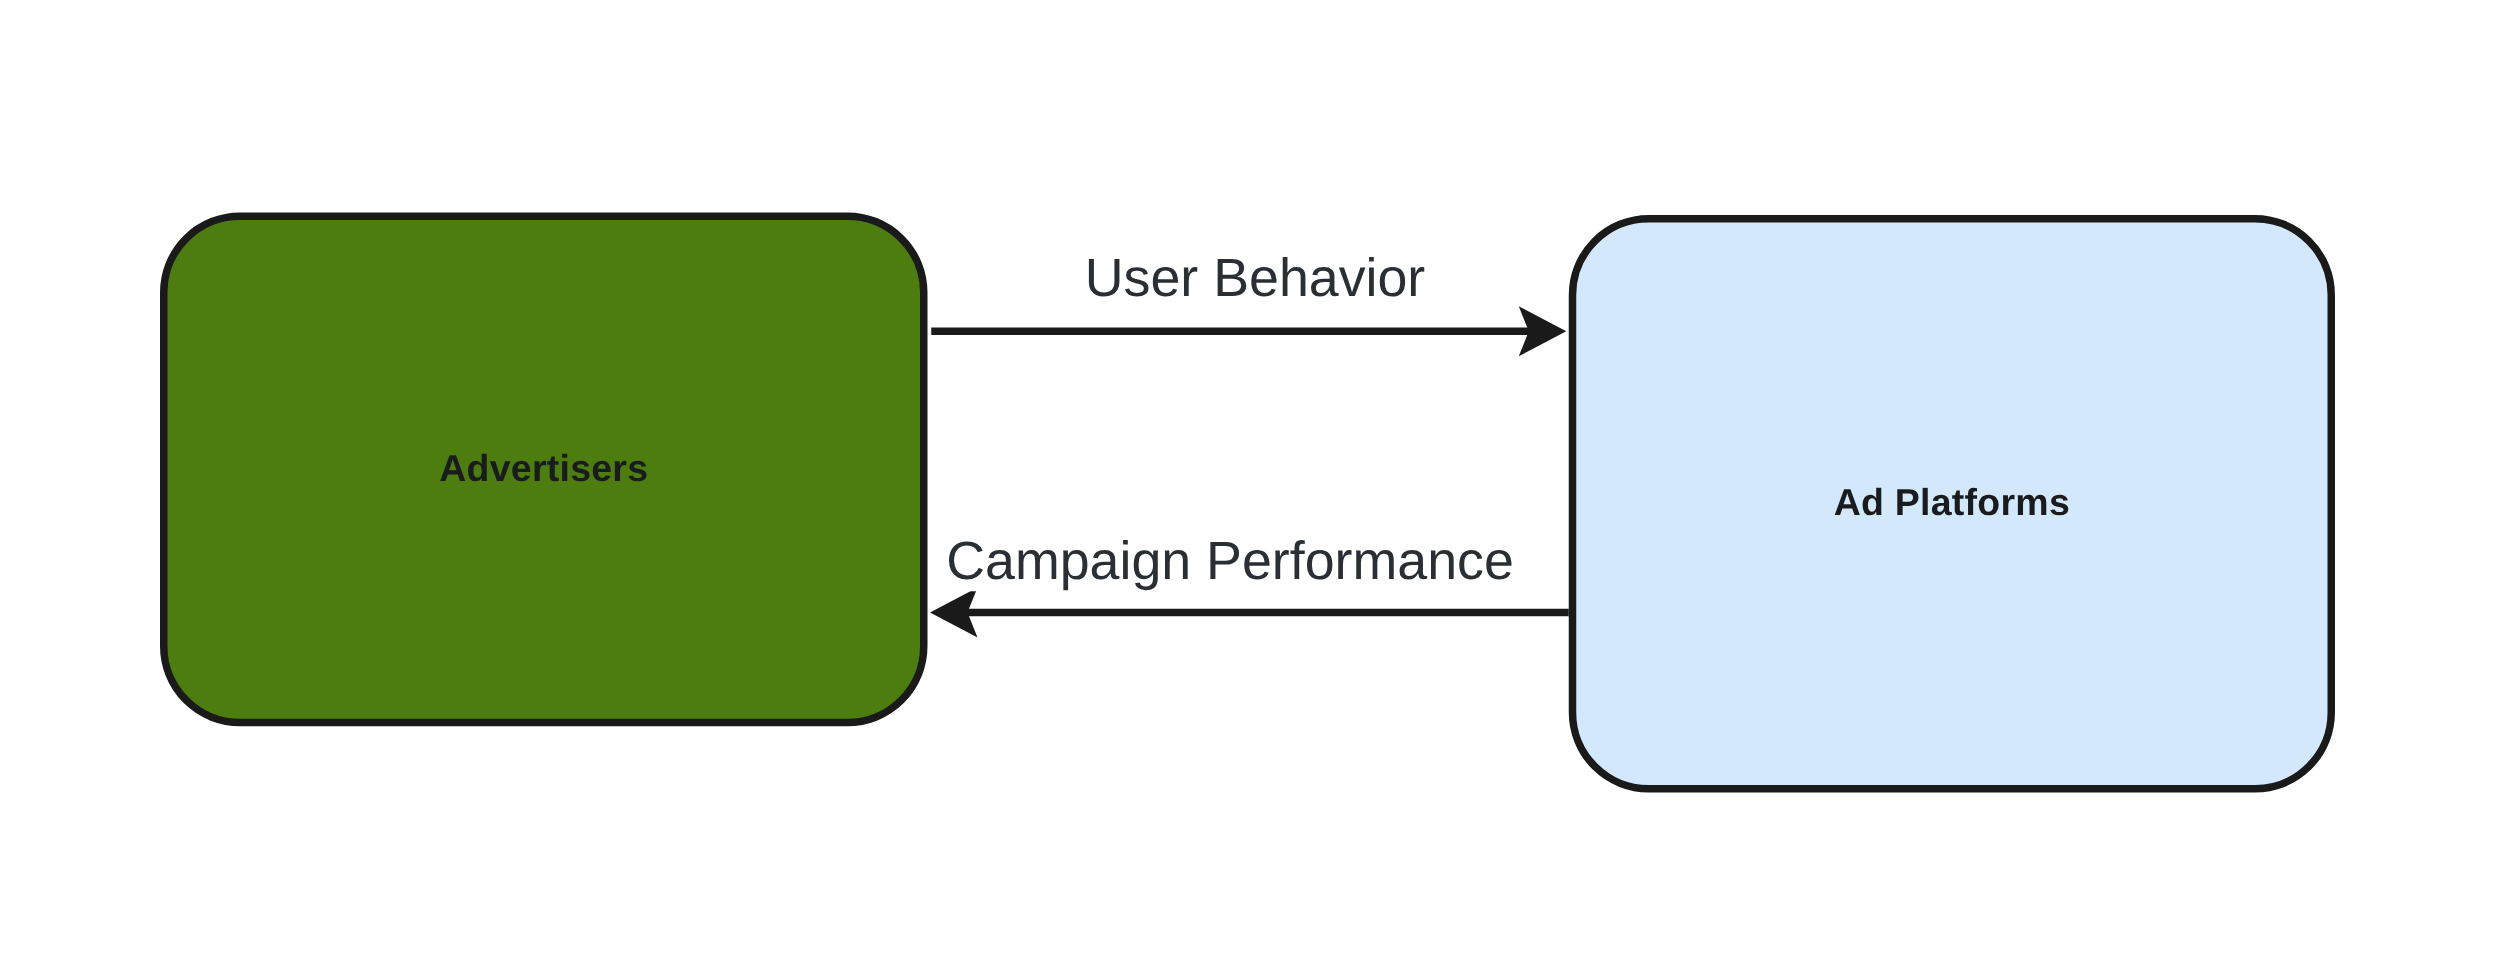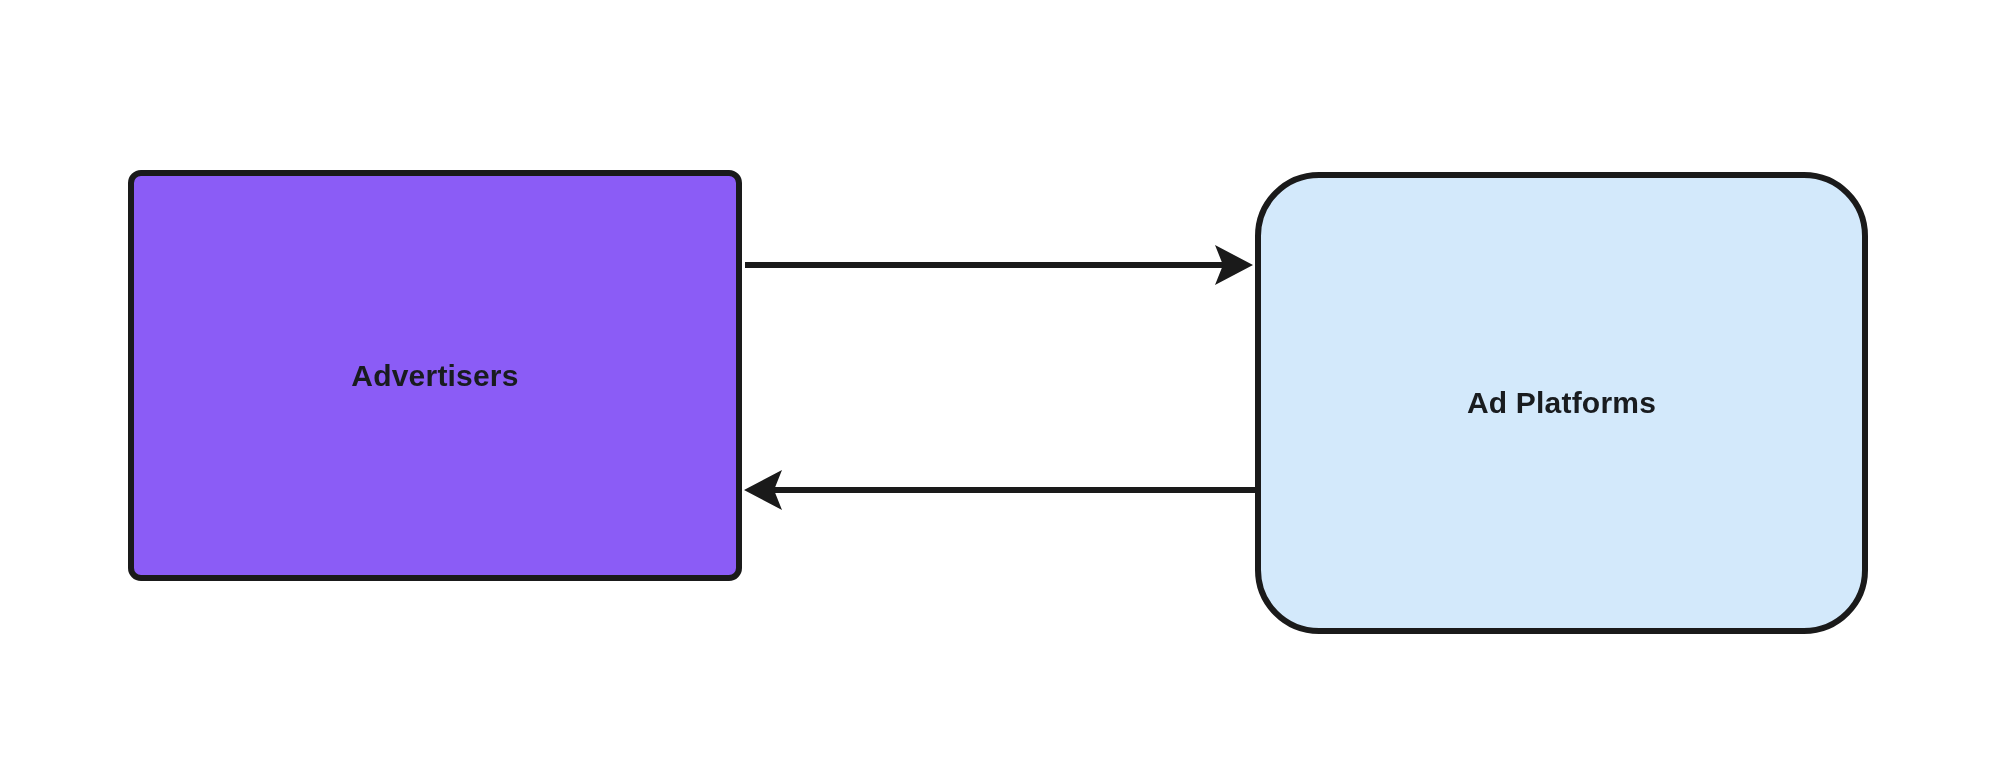--- a/index.html
+++ b/index.html
@@ -77,34 +77,36 @@
   .edge-label-bottom {
     left: 984px;
     top: 426px;
   }
 </style>
 </head>
 <body>
 
 <div class="canvas">
 
-  <div class="node node-advertisers" style="background-color: #8b5cf6; border-radius: 13px;">
+  <div class="node node-advertisers" style="background-color: #4d7c0f;">
     <span class="node-label">Advertisers</span>
   </div>
 
   <div class="node node-ad-platforms" style="background-color: rgb(211, 233, 251);">
     <span class="node-label">Ad Platforms</span>
   </div>
 
   <svg class="edges-svg" viewBox="0 0 1999 778">
     <g>
       <line class="edge-line" x1="745" y1="265" x2="1226" y2="265"></line>
       <polygon class="edge-arrowhead" points="1253,265 1215,245 1223,265 1215,285"></polygon>
     </g>
     <g>
       <line class="edge-line" x1="1255" y1="490" x2="772" y2="490"></line>
       <polygon class="edge-arrowhead" points="744,490 782,470 774,490 782,510"></polygon>
     </g>
   </svg>
 
+  <div class="edge-label edge-label-top">User Behavior</div>
 
+  <div class="edge-label edge-label-bottom">Campaign Performance</div>
 
 </div>
 
 </body></html>

